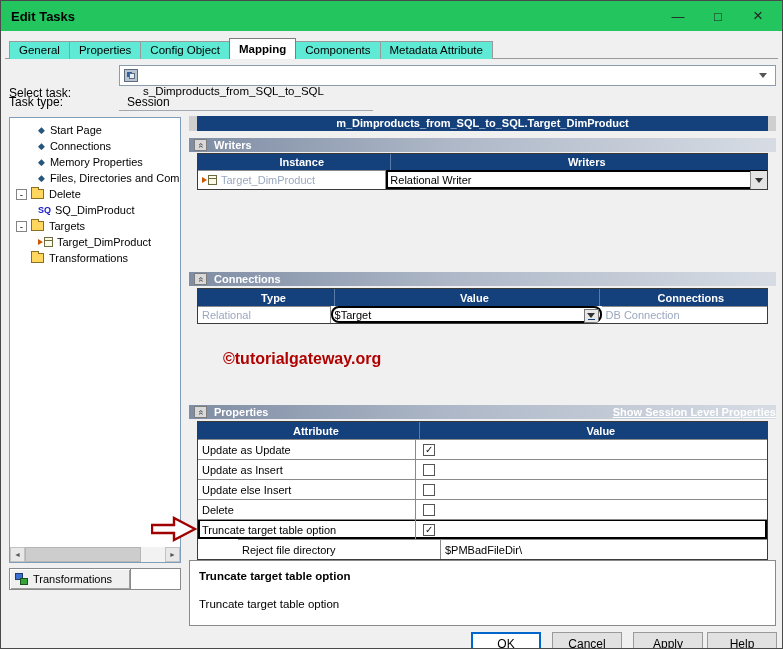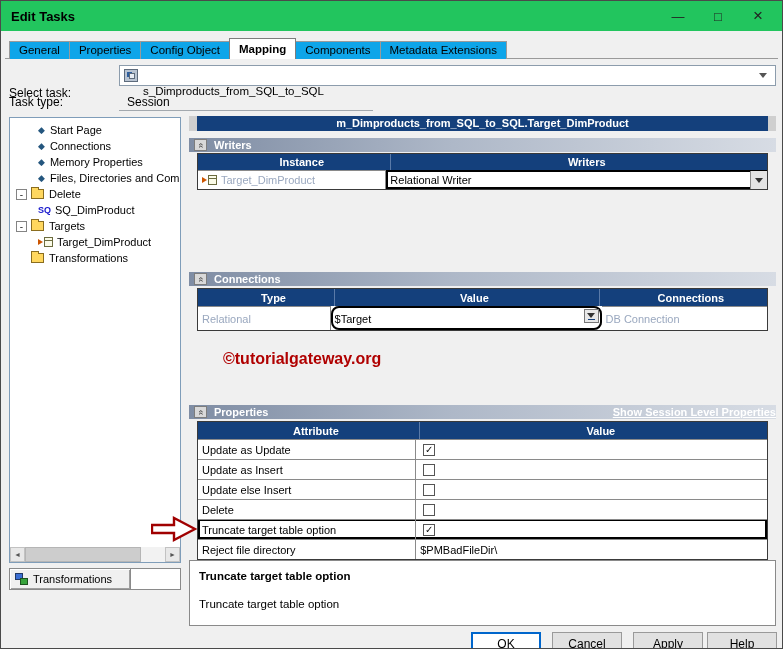--- a/index.html
+++ b/index.html
@@ -17,21 +17,21 @@
   
   .titlebar { position:absolute; left:0; top:0; width:781px; height:30px; background:#22c55e; display:flex; align-items:center; }
   .titlebar .title { font-weight:bold; font-size:13px; padding-left:10px; }
   .win-controls { position:absolute; right:4px; top:0; height:30px; display:flex; align-items:center; }
   .win-btn { width:40px; height:30px; display:flex; align-items:center; justify-content:center; font-size:13px; color:#222; }
   .win-btn.close { font-size:17px; }
 
   
   .tabline { position:absolute; left:4px; top:57px; width:773px; height:1px; background:#9a9a9a; z-index:1; }
   .tabs { position:absolute; left:8px; top:37px; height:21px; display:flex; align-items:flex-end; z-index:2; }
-  .tab { height:18px; line-height:17px; padding:0 9px; background:#0ea5e9; border:1px solid #9a9a9a; border-bottom:none; margin-right:-1px; font-size:11.5px; white-space:nowrap; }
+  .tab { height:18px; line-height:17px; padding:0 9px; background:#5eead4; border:1px solid #9a9a9a; border-bottom:none; margin-right:-1px; font-size:11.5px; white-space:nowrap; }
   .tab.active { height:21px; line-height:20px; background:#ffffff; font-weight:bold; border-color:#7d7d7d; position:relative; z-index:3; }
 
   
   .form-label { position:absolute; font-size:12px; }
   .task-combo { position:absolute; left:118px; top:64px; width:657px; height:21px; background:#fff; border:1px solid #8c9cac; display:flex; align-items:center; padding:0 4px; }
   .task-combo .value { font-size:11.5px; margin-left:5px; white-space:nowrap;margin-top:31px; }
   .combo-chevron { position:absolute; right:8px; top:7px; width:0; height:0; border-left:4px solid transparent; border-right:4px solid transparent; border-top:5px solid #555; }
   .session-icon { width:14px; height:13px; background:#b9c4d2; border:1px solid #5d6b7c; position:relative; flex:none; }
   .session-icon::before { content:""; position:absolute; left:2px; top:2px; width:5px; height:5px; background:#2f5f9e; }
   .session-icon::after { content:""; position:absolute; right:2px; bottom:2px; width:4px; height:4px; background:#e9eef5; border:1px solid #5d6b7c; }
@@ -115,21 +115,21 @@
   </div>
 </div>
 
 <div class="tabline"></div>
 <div class="tabs">
   <div class="tab">General</div>
   <div class="tab">Properties</div>
   <div class="tab">Config Object</div>
   <div class="tab active">Mapping</div>
   <div class="tab">Components</div>
-  <div class="tab">Metadata Extensions</div>
+  <div class="tab">Metadata Attribute</div>
 </div>
 
 <span class="form-label" style="left:8px; top:85px;">Select task:</span>
 <div class="task-combo">
   <span class="session-icon"></span>
   <span class="value">s_Dimproducts_from_SQL_to_SQL</span>
   <span class="combo-chevron"></span>
 </div>
 <span class="form-label" style="left:8px; top:94px;">Task type:</span>
 <span class="form-label" style="left:126px; top:94px;">Session</span>
@@ -232,21 +232,21 @@
       <span>«</span>
     </span>
   <span>Connections</span>
 </div>
 <div class="grid" style="top:287px;">
   <div class="grid-header" style="height:17px;">
     <div style="width:133px;">Type</div>
     <div style="width:272px;">Value</div>
     <div style="width:166px;">Connections</div>
   </div>
-  <div class="grid-row" style="height:24px;">
+  <div class="grid-row" style="height:17px;">
     <div style="width:133px;">
       <span class="gray-text">Relational</span>
     </div>
     <div style="width:272px;border-radius:8px;" class="cell-focus">
       <span>$Target</span>
       <span class="mini-btn">
           <span class="dd-tri"></span>
           <span class="bar"></span>
         </span>
     </div>
@@ -293,21 +293,21 @@
     <div style="width:352px;">
         <span class="pcheck"></span>
       </div>
   </div>
   <div class="grid-row prow-selected" style="height:20px;">
     <div style="width:219px;">Truncate target table option</div>
     <div style="width:352px;">
         <span class="pcheck checked">✓</span>
       </div>
   </div>
-  <div class="grid-row" style="height:20px;">
+  <div class="grid-row" style="height:20px;padding-left:40px;">
     <div style="width:219px;">Reject file directory</div>
     <div style="width:352px;">
         <span>$PMBadFileDir\</span>
       </div>
   </div>
 </div>
 
 <svg class="red-arrow" width="46" height="26">
   <polygon points="1,9 23,9 23,2 44,13 23,24 23,17 1,17" fill="#ffffff" stroke="#a00000" stroke-width="2.4"></polygon>
 </svg>

